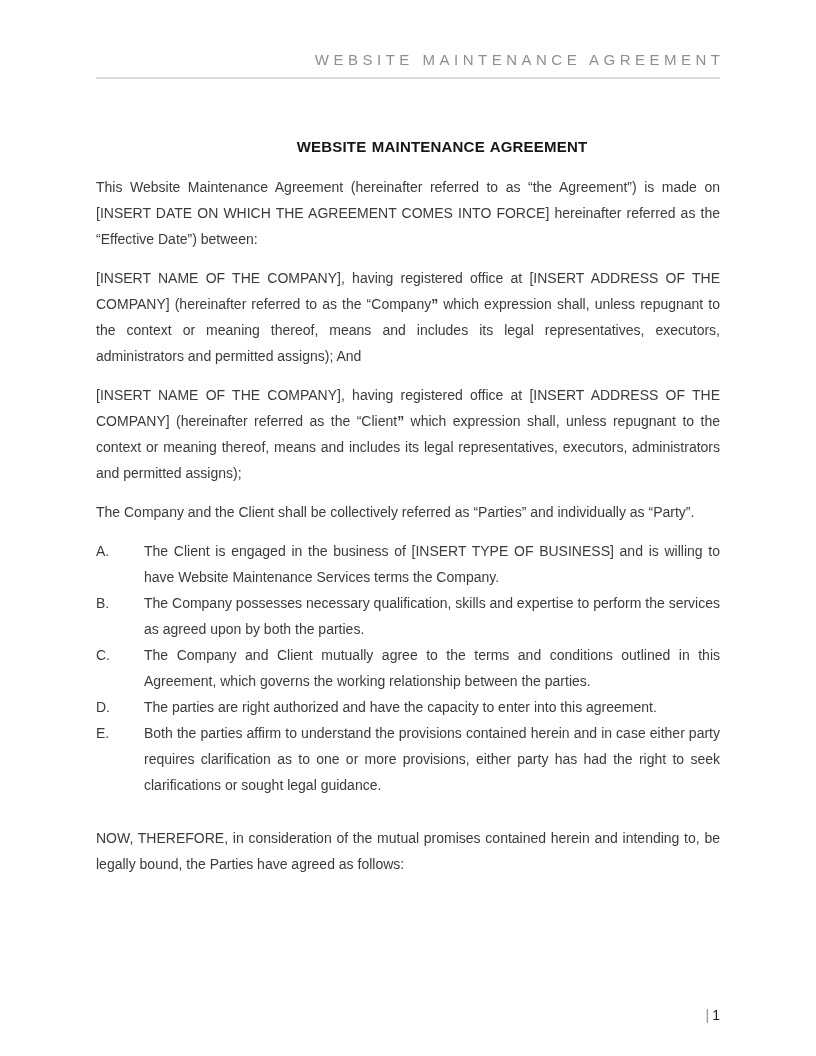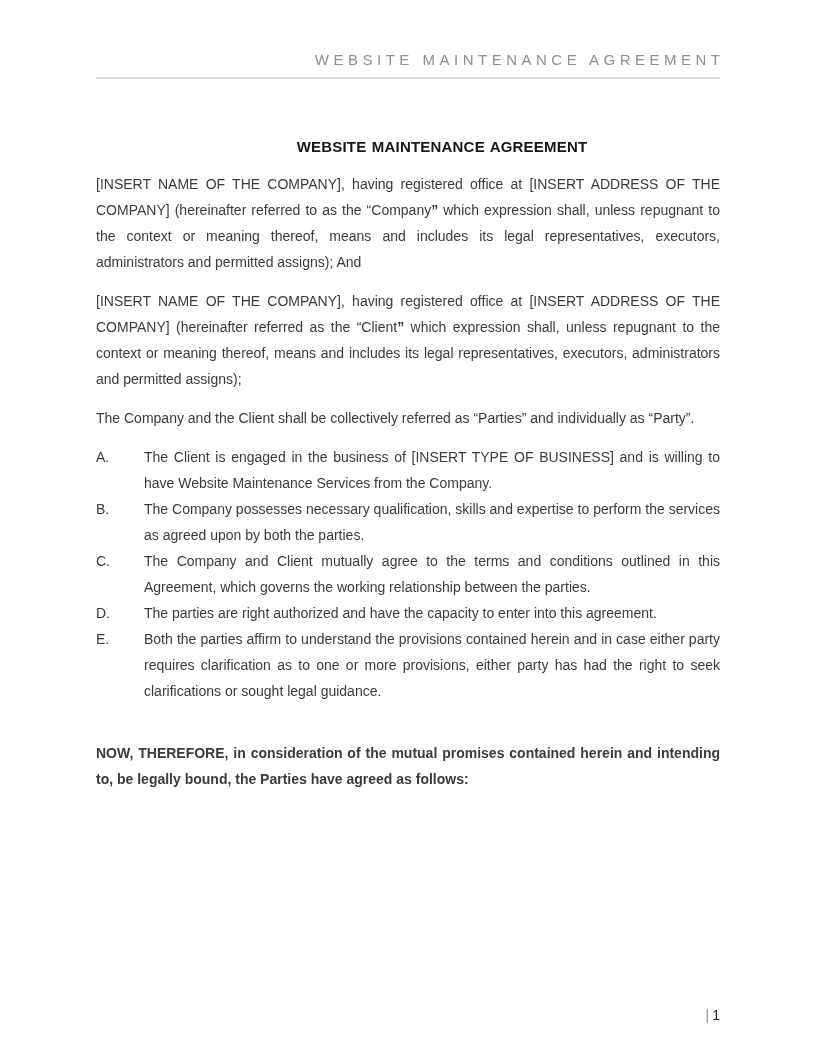--- a/index.html
+++ b/index.html
@@ -60,21 +60,21 @@
   .recital { display: flex; }
   .recital .marker {
     flex: 0 0 48px;
     width: 48px;
     text-align: left;
   }
   .recital .text {
     flex: 1 1 auto;
     text-align: justify;
   }
-  .para.closing { margin-top: 36px; font-weight: bold; }
+  .para.closing { margin-top: 27px; }
   .doc-footer {
     position: absolute;
     right: 96px;
     top: 957px;
     font-size: 14px;
     line-height: 22px;
     color: #222222;
     text-align: right;
   }
   .doc-footer .pipe { color: #8f8f8f; padding-right: 3px; }
@@ -85,31 +85,32 @@
 <div class="page">
 
   <header class="doc-header">
     <span class="header-title">WEBSITE MAINTENANCE AGREEMENT</span>
   </header>
 
   <main class="content">
 
     <h1 class="doc-title">WEBSITE MAINTENANCE AGREEMENT</h1>
 
+    <p class="para first">This Website Maintenance Agreement (hereinafter referred to as “the Agreement”) is made on [INSERT DATE ON WHICH THE AGREEMENT COMES INTO FORCE] hereinafter referred as the “Effective Date”) between:</p>
 
     <p class="para"><span>[INSERT NAME OF THE COMPANY], having registered office at [INSERT ADDRESS OF THE COMPANY] (hereinafter referred to as the “Company</span><span class="bold-quote">”</span><span> which expression shall, unless repugnant to the context or meaning thereof, means and includes its legal representatives, executors, administrators and permitted assigns); And</span></p>
 
     <p class="para"><span>[INSERT NAME OF THE COMPANY], having registered office at [INSERT ADDRESS OF THE COMPANY] (hereinafter referred as the “Client</span><span class="bold-quote">”</span><span> which expression shall, unless repugnant to the context or meaning thereof, means and includes its legal representatives, executors, administrators and permitted assigns);</span></p>
 
     <p class="para">The Company and the Client shall be collectively referred as “Parties” and individually as “Party”.</p>
 
     <ol class="recitals">
       <li class="recital">
         <span class="marker">A.</span>
-        <span class="text">The Client is engaged in the business of [INSERT TYPE OF BUSINESS] and is willing to have Website Maintenance Services from the Company.</span>
+        <span class="text">The Client is engaged in the business of [INSERT TYPE OF BUSINESS] and is willing to have Website Maintenance Services terms the Company.</span>
       </li>
       <li class="recital">
         <span class="marker">B.</span>
         <span class="text">The Company possesses necessary qualification, skills and expertise to perform the services as agreed upon by both the parties.</span>
       </li>
       <li class="recital">
         <span class="marker">C.</span>
         <span class="text">The Company and Client mutually agree to the terms and conditions outlined in this Agreement, which governs the working relationship between the parties.</span>
       </li>
       <li class="recital">

